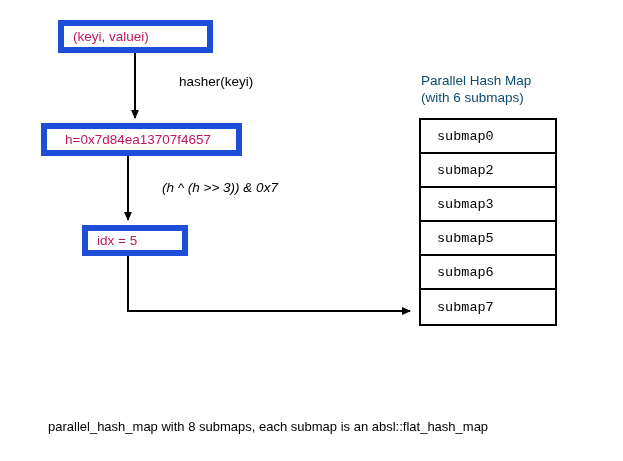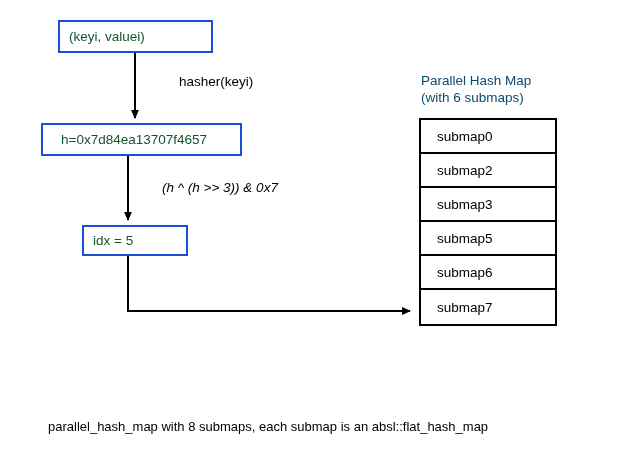--- a/index.html
+++ b/index.html
@@ -15,26 +15,26 @@
     position: relative;
     width: 623px;
     height: 461px;
     background: #ffffff;
     overflow: hidden;
   }
   
   .flow-box {
     position: absolute;
     box-sizing: border-box;
-    border: 2px solid #1d4ed8;
+    border: 6px solid #1d4ed8;
     background: #ffffff;
     display: flex;
     align-items: center;
     font-size: 13.5px;
-    color: #14532d;
+    color: #be185d;
     padding-left: 9px;
     white-space: nowrap;
   }
   #box-kv {
     left: 58px;
     top: 20px;
     width: 155px;
     height: 33px;
   }
   #box-hash {
@@ -87,20 +87,21 @@
     white-space: nowrap;
   }
   #submap-table {
     position: absolute;
     left: 419px;
     top: 118px;
     width: 138px;
     box-sizing: border-box;
     border: 2px solid #000000;
     background: #ffffff;
+    font-family: Liberation Mono, monospace;
   }
   .submap-row {
     box-sizing: border-box;
     height: 34px;
     border-bottom: 2px solid #000000;
     display: flex;
     align-items: center;
     padding-left: 16px;
     font-size: 13.5px;
     color: #000000;

